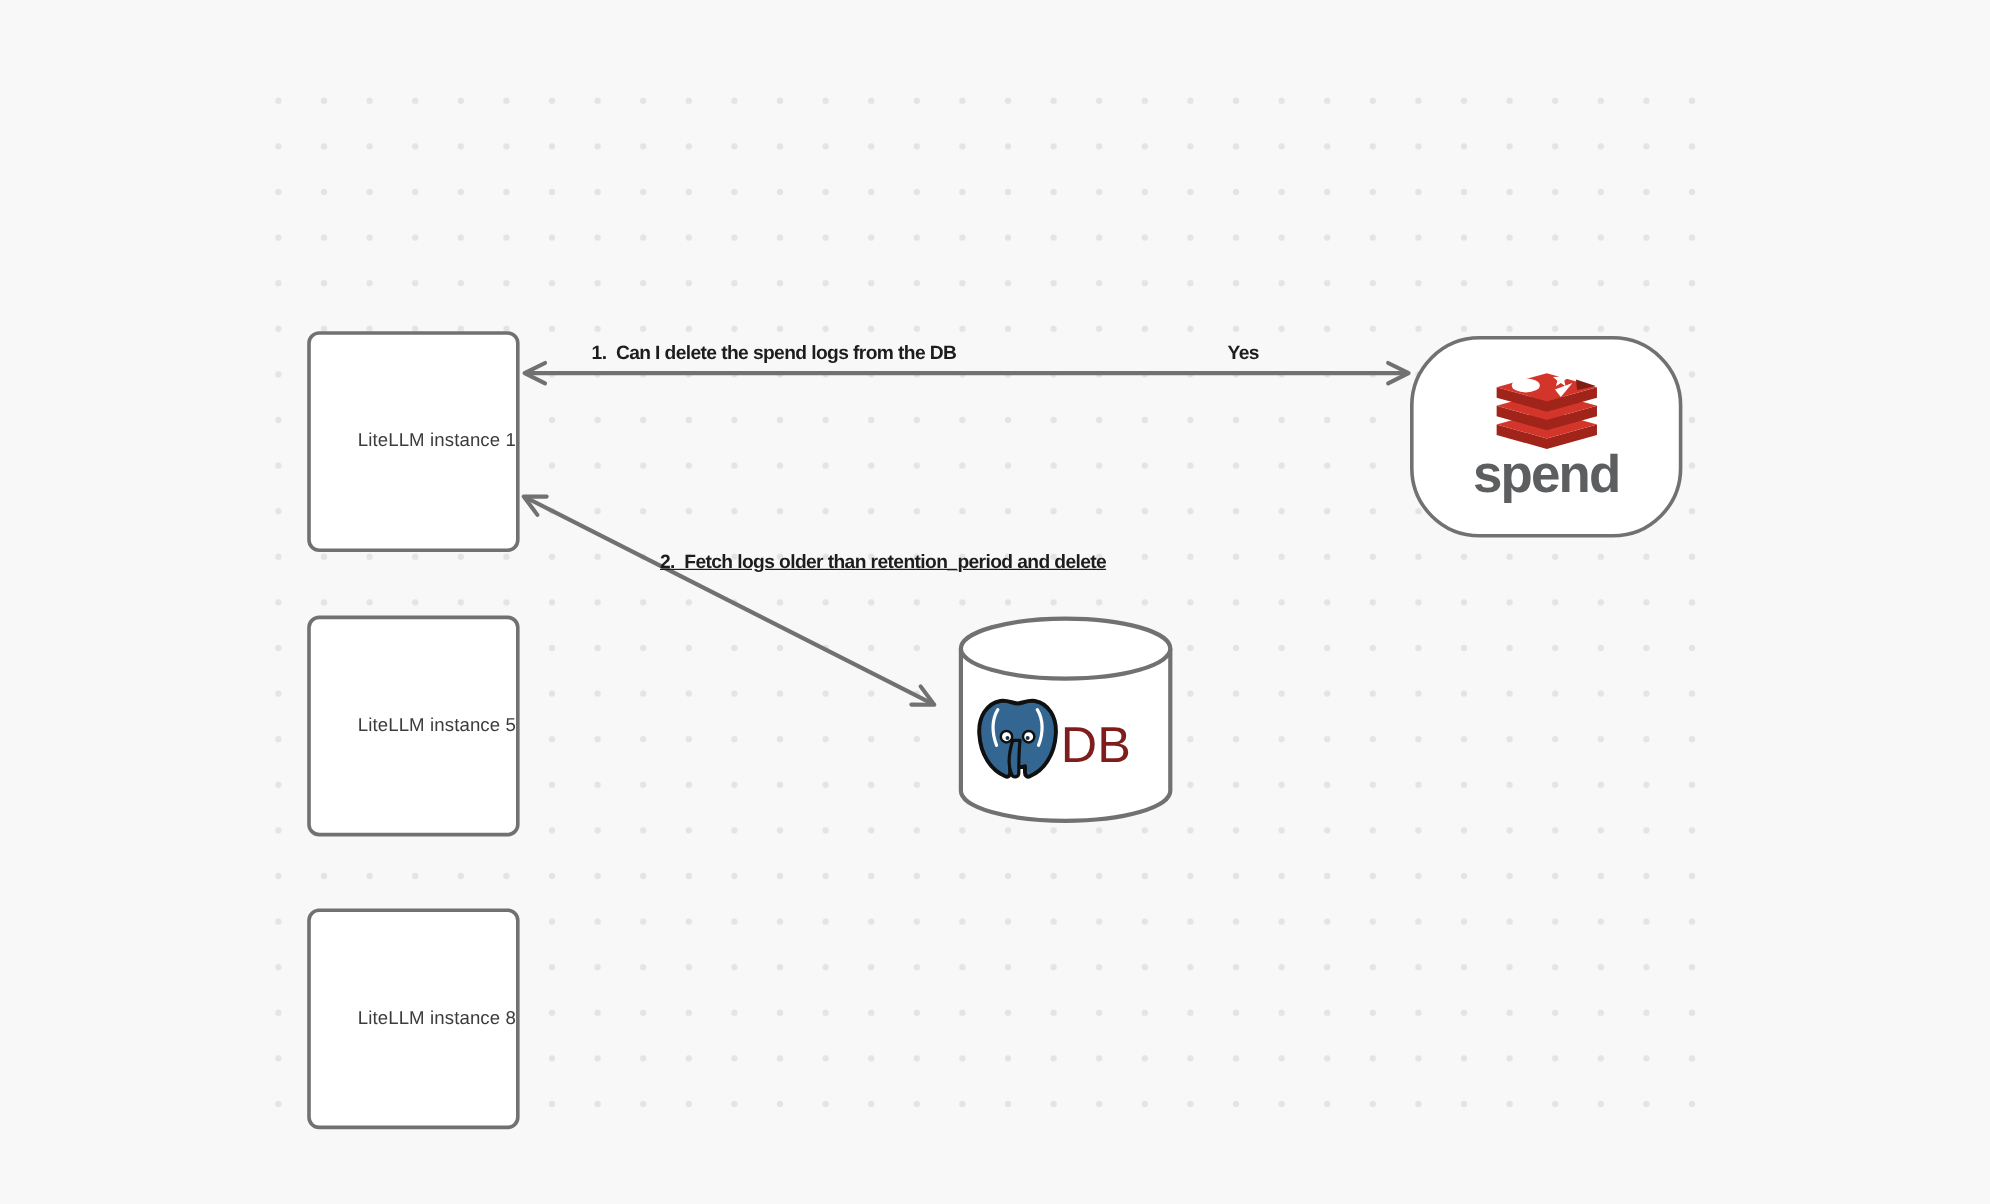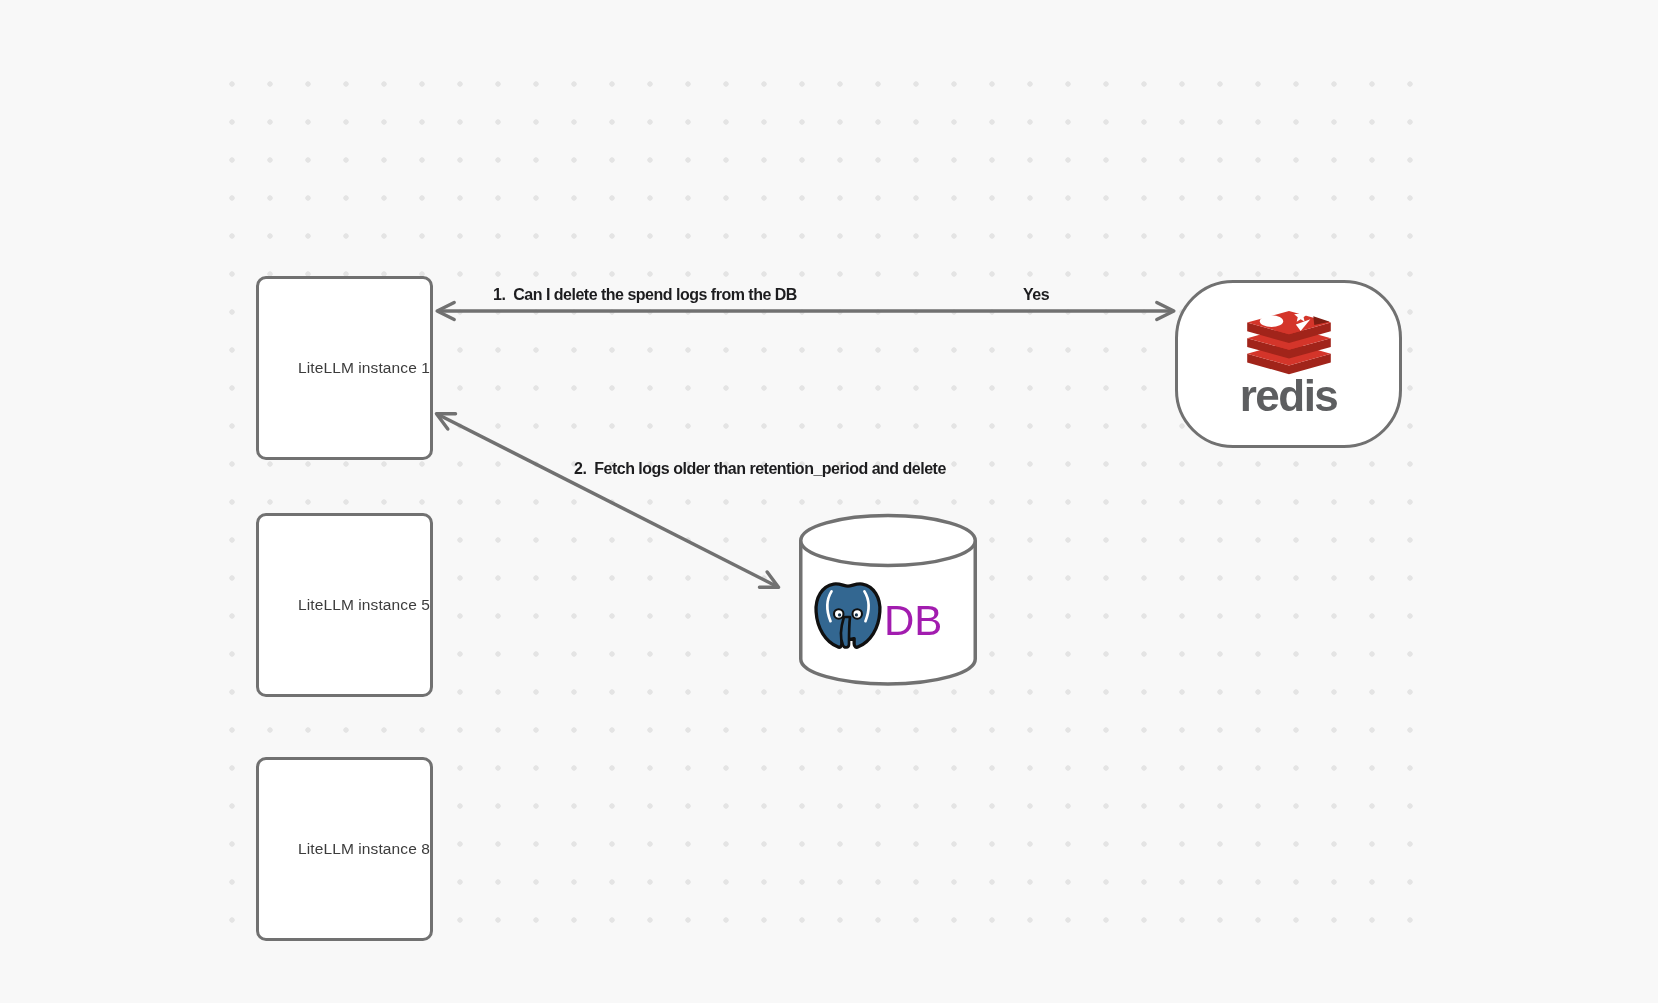--- a/index.html
+++ b/index.html
@@ -37,26 +37,26 @@
     font-size:44px;font-weight:700;color:#5d5e60;letter-spacing:-1.5px;
     line-height:1;margin-top:-5px;
   }
   .overlay-svg{position:absolute;left:0;top:0;pointer-events:none;}
   .edge-label{
     position:absolute;font-size:16px;font-weight:700;color:#1d1d1f;
     letter-spacing:-0.5px;line-height:24px;white-space:pre;
   }
   #edge1-label{left:493px;top:283px;}
   #edge1-response{left:1023px;top:283px;}
-  #edge2-label{left:574px;top:457px;}
+  #edge2-label{left:550px;top:457px;text-decoration:underline;}
   #db-cylinder-svg{left:797px;top:513px;}
   #pg-elephant-svg{left:812px;top:579px;}
   .db-label{
     position:absolute;left:884px;top:598px;
-    font-size:42px;color:#a21caf;line-height:46px;letter-spacing:0;
+    font-size:42px;color:#7f1d1d;line-height:46px;letter-spacing:0;
   }
 </style>
 </head>
 <body>
 
 <div class="dot-grid"></div>
 
 <svg class="overlay-svg" width="1658" height="1003" viewBox="0 0 1658 1003">
   <defs>
     <marker id="chev" viewBox="0 0 12 12" refX="9" refY="6" markerWidth="6.5" markerHeight="6.5" orient="auto-start-reverse">
@@ -87,21 +87,21 @@
     <path d="M2,30 L45,18 L88,30 L45,42 Z" fill="#d4352a"></path>
 
     <path d="M2,14 L2,23 L45,35 L88,23 L88,14 L45,26 Z" fill="#a1241a"></path>
     <path d="M2,14 L45,2 L88,14 L45,26 Z" fill="#d4352a"></path>
 
     <ellipse cx="27" cy="12.5" rx="12" ry="6" fill="#ffffff"></ellipse>
     <polygon points="57,0.5 58.8,5.0 63.7,5.3 60.0,8.5 61.1,13.2 57,10.5 52.9,13.2 54.0,8.5 50.3,5.3 55.2,5.0" fill="#ffffff"></polygon>
     <polygon points="52,16 67,10.5 57,22.5" fill="#ffffff"></polygon>
     <polygon points="70,7.5 87,13 71,16.5" fill="#7e1d12"></polygon>
   </svg>
-  <div class="redis-wordmark">redis</div>
+  <div class="redis-wordmark">spend</div>
 </div>
 
 <svg id="db-cylinder-svg" class="overlay-svg" width="182" height="176" viewBox="0 0 182 176" style="pointer-events:auto;">
   <path d="M3.75,27.5 L3.75,146 A87.25,25 0 0 0 178.25,146 L178.25,27.5" fill="#ffffff" stroke="#717171" stroke-width="3.5"></path>
   <ellipse cx="91" cy="27.5" rx="87.25" ry="25" fill="#ffffff" stroke="#717171" stroke-width="3.5"></ellipse>
 </svg>
 
 <svg id="pg-elephant-svg" class="overlay-svg" width="74" height="74" viewBox="0 0 72 72">
   <g stroke="#101010" stroke-width="3.2" stroke-linejoin="round" stroke-linecap="round">
     <path fill="#336791" d="M21,5 C10,7 3,18 4,32 C5,48 13,61 25,66 C27,67 29,66 29,63 L29,58 C32,59 38,59 41,58 L41,63 C41,66 43,67 45,66 C57,61 65,48 66,32 C67,18 60,7 49,5 C43,4 39,7 35,7 C31,7 27,4 21,5 Z"></path>

